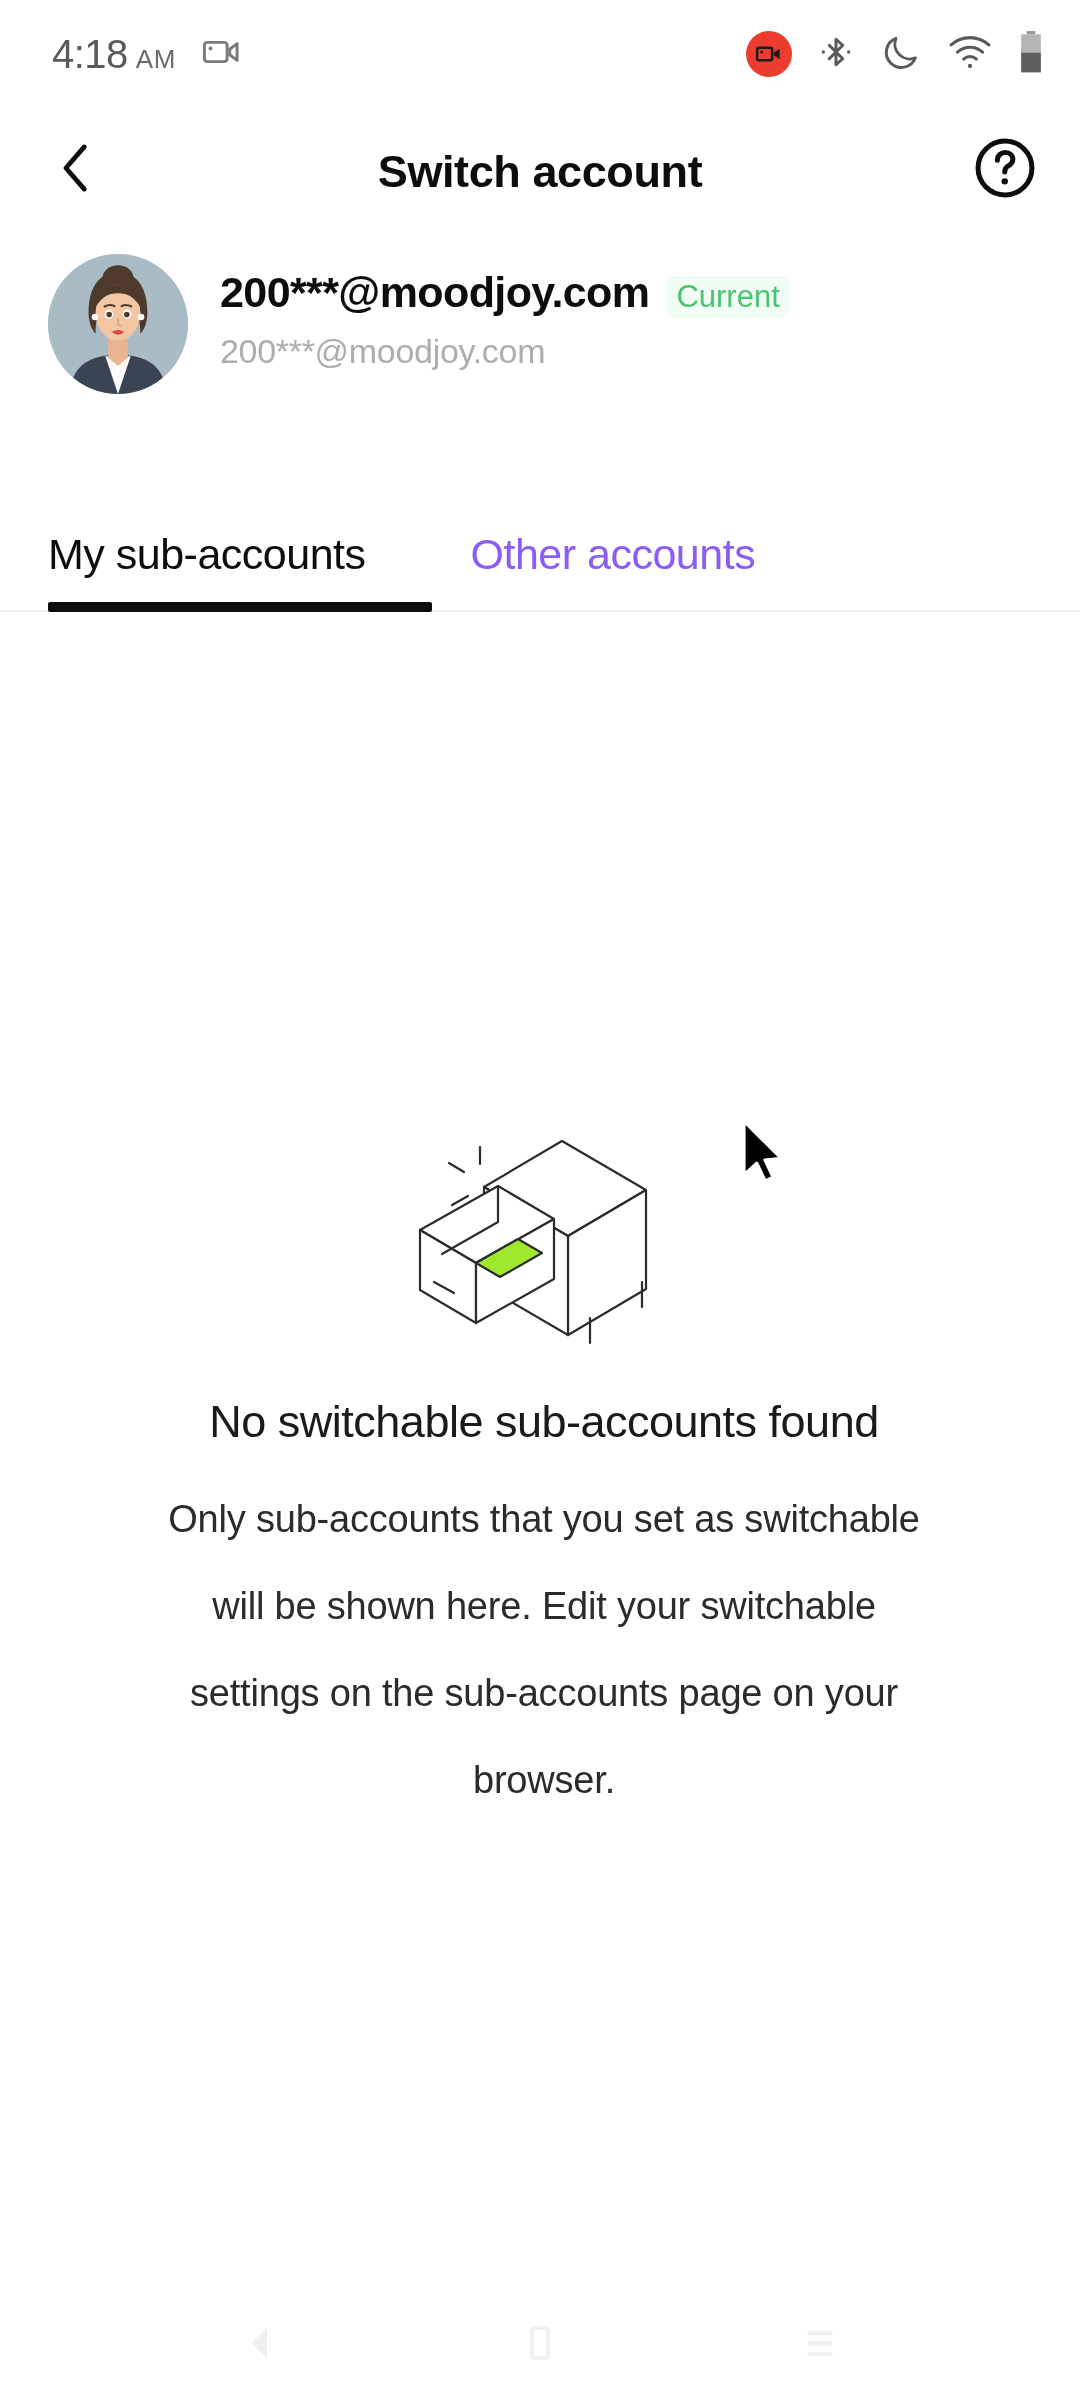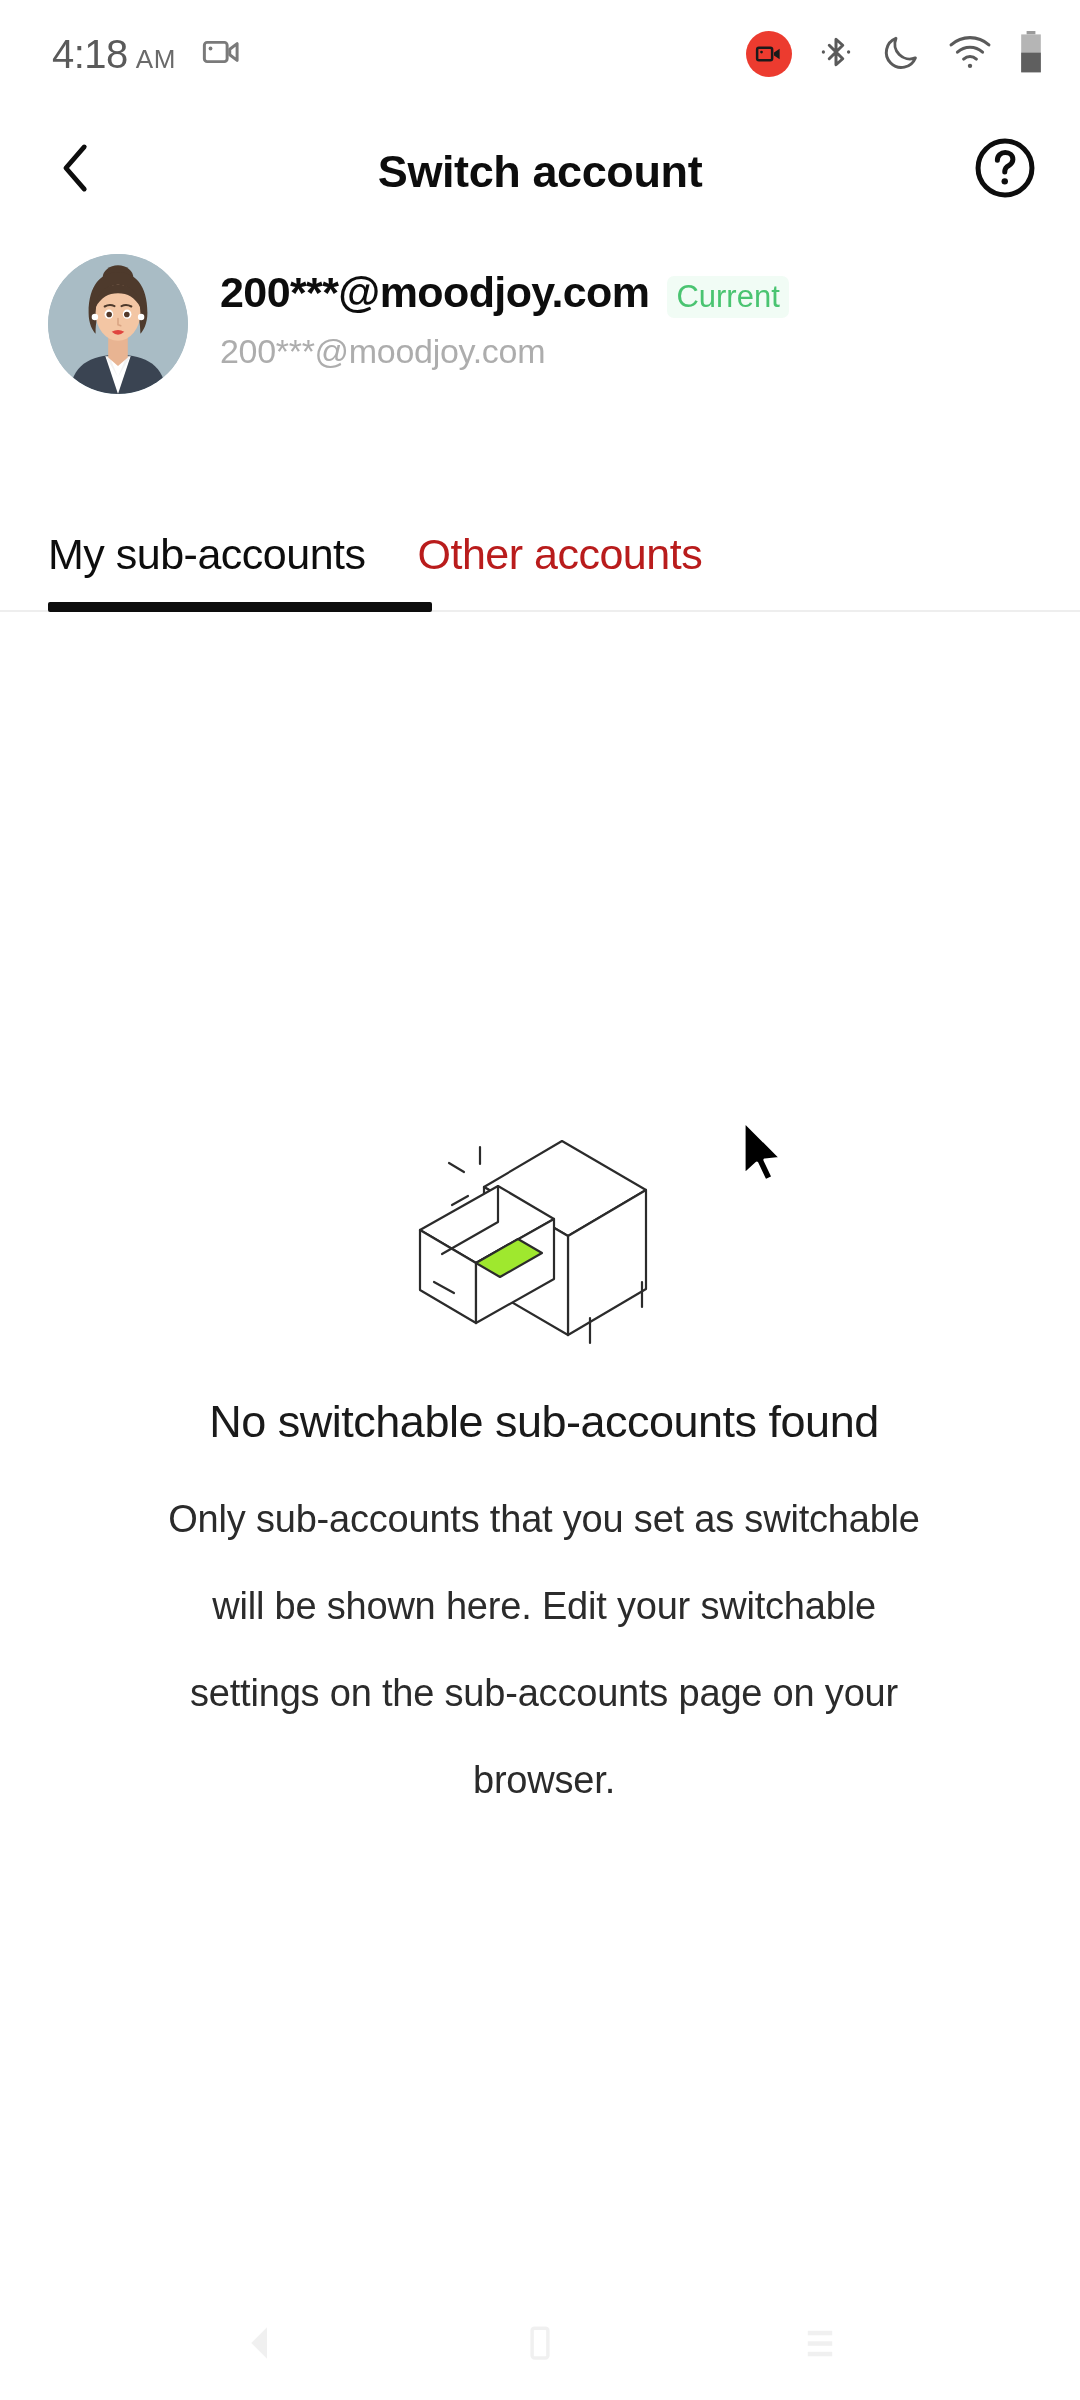--- a/index.html
+++ b/index.html
@@ -137,29 +137,29 @@
     position: absolute;
     top: 500px; left: 0;
     width: 1080px;
     height: 112px;
   }
   .tab-strip {
     display: flex;
     align-items: center;
     height: 108px;
     padding-left: 48px;
-    gap: 52px;
+    gap: 72px;
   }
   .tab {
     font-size: 43px;
     letter-spacing: -0.5px;
     white-space: nowrap;
   }
   .tab.active { color: #0d0d0d; font-weight: 400; }
-  .tab.inactive { color: #b91c1c; font-weight: 400; }
+  .tab.inactive { color: #8b5cf6; font-weight: 400; margin-left: 33px; }
   .tab-divider {
     position: absolute;
     bottom: 0; left: 0;
     width: 1080px;
     height: 2px;
     background: #eeeeee;
   }
   .tab-indicator {
     position: absolute;
     bottom: 0;

